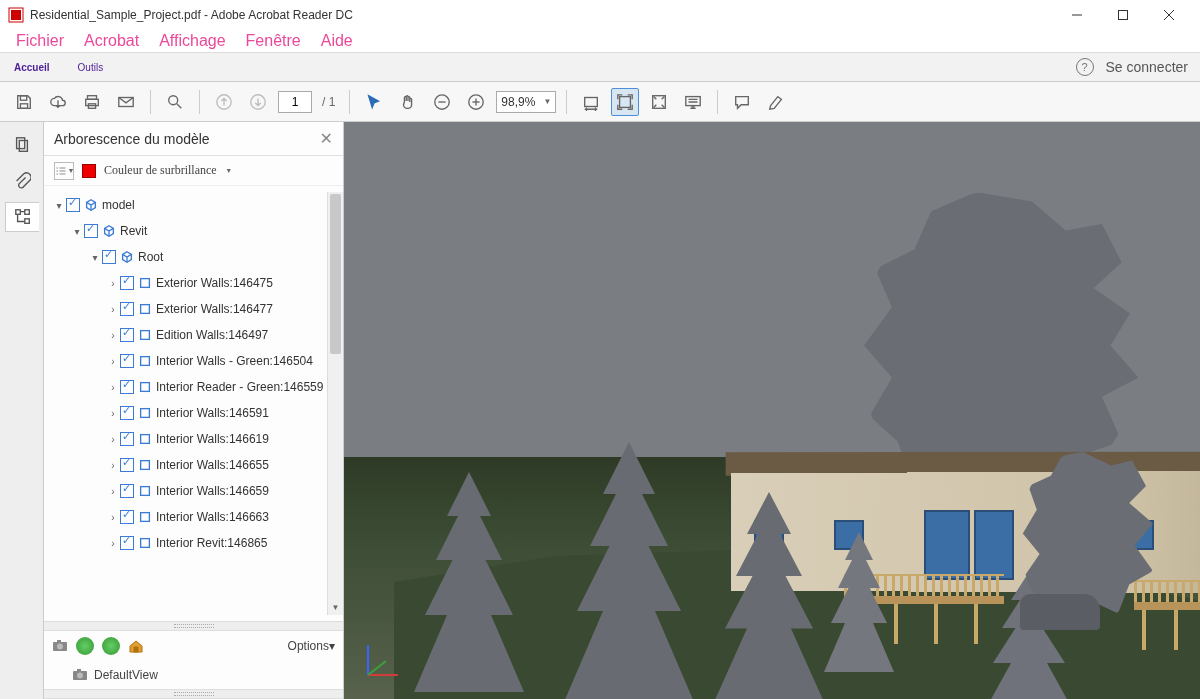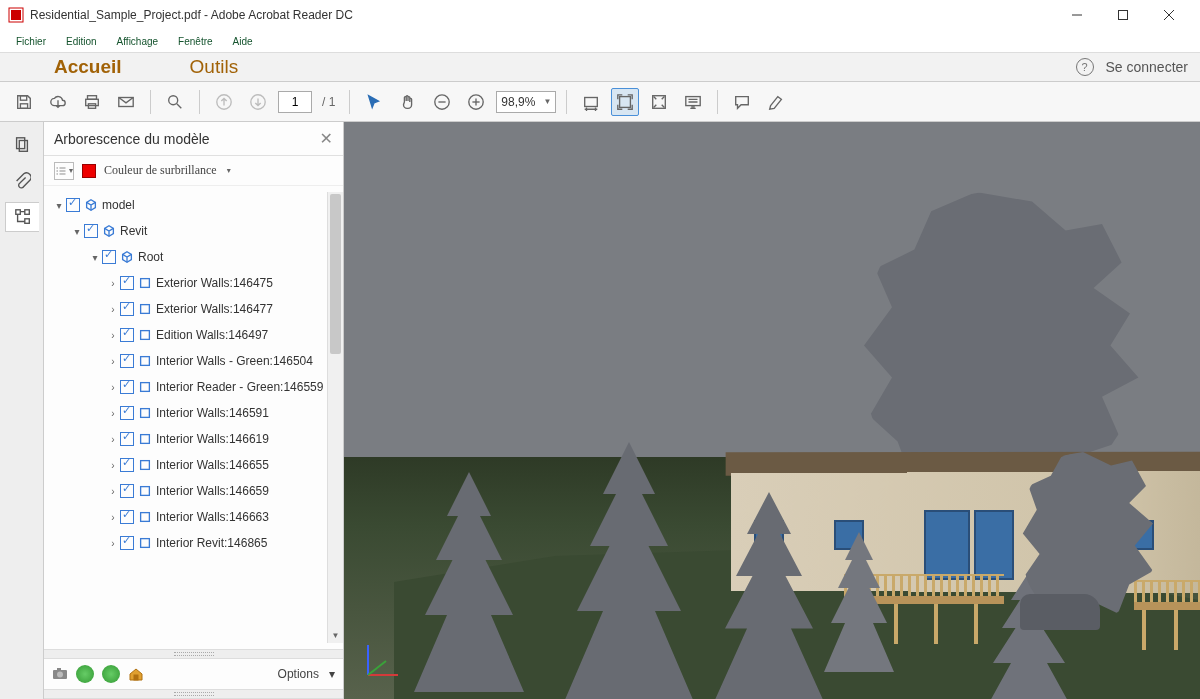--- a/index.html
+++ b/index.html
@@ -7,25 +7,25 @@
 
   
   .titlebar { height: 30px; display: flex; align-items: center; padding: 8px 8px; background: #fff; }
   .titlebar .app-icon { width: 16px; height: 16px; margin-right: 6px; }
   .titlebar .title { flex: 1; font-size: 12px; color: #333; }
   .titlebar .win-btn { width: 46px; height: 30px; display: flex; align-items: center; justify-content: center; cursor: default; }
   .titlebar .win-btn svg { width: 10px; height: 10px; }
 
   
   .menubar { height: 22px; display: flex; align-items: center; padding: 0 8px; gap: 4px; background:#fff; }
-  .menubar .mitem { padding: 2px 8px; font-size: 10px; color: #14532d; cursor: default; }
+  .menubar .mitem { padding: 2px 8px; font-size: 16px; color: #ec4899; cursor: default; }
 
   
   .tabstrip { height: 30px; background: #f2f2f2; border-top: 1px solid #ddd; border-bottom: 1px solid #ccc; display: flex; align-items: stretch; }
-  .tabstrip .pill { display: flex; align-items: center; padding: 0 14px; font-size: 19px; color: #a16207; cursor: default; margin-left: 40px; }
+  .tabstrip .pill { display: flex; align-items: center; padding: 0 14px; font-size: 10px; color: #4c1d95; cursor: default; }
   .tabstrip .doc-tab { display: flex; align-items: center; padding: 0 12px; border-left: 1px solid #ccc; border-right: 1px solid #ccc; background: #fff; font-size: 13px; color: #333; }
   .tabstrip .doc-tab .close { margin-left: 10px; font-size: 14px; color: #666; }
   .tabstrip .spacer { flex: 1; }
   .tabstrip .right { display: flex; align-items: center; padding: 0 12px; gap: 12px; }
   .tabstrip .help-icon { width: 18px; height: 18px; border: 1.5px solid #777; border-radius: 50%; display:flex;align-items:center;justify-content:center;font-size:11px;color:#777; }
   .tabstrip .signin { font-size: 14px; color: #555; }
 
   
   .toolbar { height: 40px; background: #f7f7f7; border-bottom: 1px solid #ccc; display: flex; align-items: center; padding: 0 10px; gap: 6px; }
   .toolbar .tbtn { width: 28px; height: 28px; display: flex; align-items: center; justify-content: center; color: #555; cursor: default; }
@@ -68,21 +68,21 @@
   .indent-3 { padding-left: 58px; }
   .tree-scroll { width: 16px; background: #f0f0f0; border-left:1px solid #ddd; position:relative; }
   .tree-scroll .thumb { position:absolute; top:2px; left:2px; right:2px; height:160px; background:#c8c8c8; border-radius:2px; }
   .tree-scroll .arrow { position:absolute; left:0; right:0; height:16px; display:flex;align-items:center;justify-content:center;font-size:8px;color:#666;background:#f0f0f0; }
   .tree-scroll .arrow.up{top:0;} .tree-scroll .arrow.down{bottom:0;}
 
   .panel-divider { height: 10px; background: #eee; border-top:1px solid #ddd;border-bottom:1px solid #ddd; display:flex;align-items:center;justify-content:center; }
   .panel-divider .grip { width:40px;height:4px;border-top:1px dotted #aaa;border-bottom:1px dotted #aaa; }
 
   .panel-foot1 { height: 30px; display: flex; align-items: center; padding: 0 8px; gap: 8px; }
-  .panel-foot1 .opt { margin-left: auto; font-size: 12px; color: #444; display:flex;align-items:center;gap:10px; }
+  .panel-foot1 .opt { margin-left: auto; font-size: 12px; color: #444; display:flex;align-items:center;gap:0; }
   .panel-foot1 .nbtn { width:18px;height:18px;border-radius:50%; }
   .panel-foot2 { height: 28px; display: flex; align-items: center; padding: 0 8px 0 28px; gap: 6px; font-size:12px;color:#444; }
 
   .viewer { flex: 1; position: relative; background: #525659; display: flex; align-items: center; }
   .viewer .collapse { width: 8px; height: 60px; background: #ddd; border:1px solid #aaa; display:flex;align-items:center;justify-content:center;font-size:8px;color:#555; position:absolute; left:0; top:50%; transform:translateY(-50%); }
   .scene { flex:1; height:100%; position:relative; background:#7a7d82; overflow:hidden; }
 
   
   .sky { position:absolute; inset:0; background: linear-gradient(#7a7d82 0%, #7a7d82 58%, #2e3a26 58%, #3a4a32 70%, #58624c 100%); }
   .ground-shape { position:absolute; bottom:0; left:50px; right:0; height:260px; background:#3a4a32; clip-path: polygon(0% 55%, 20% 45%, 50% 42%, 80% 50%, 100% 62%, 100% 100%, 0% 100%); }
@@ -126,21 +126,21 @@
   <div class="win-btn">
       <svg viewBox="0 0 10 10">
         <line x1="0" y1="0" x2="10" y2="10" stroke="#333"></line>
         <line x1="10" y1="0" x2="0" y2="10" stroke="#333"></line>
       </svg>
     </div>
 </div>
 
 <div class="menubar">
   <div class="mitem">Fichier</div>
-  <div class="mitem">Edition</div>
+  <div class="mitem">Acrobat</div>
   <div class="mitem">Affichage</div>
   <div class="mitem">Fenêtre</div>
   <div class="mitem">Aide</div>
 </div>
 
 <div class="tabstrip">
   <div class="pill" style="font-weight:600;">Accueil</div>
   <div class="pill">Outils</div>
   <div class="spacer"></div>
   <div class="right">
@@ -473,20 +473,28 @@
       <div class="nbtn" style="background:radial-gradient(#6c6,#393);"></div>
       <svg class="ico" viewBox="0 0 16 16" fill="#e0a030" stroke="#b07010">
           <path d="M2 8l6-5 6 5v6H2z"></path>
           <rect x="6" y="9" width="4" height="5" fill="#b07010"></rect>
         </svg>
       <div class="opt">
         <span>Options</span>
         <span class="caret">▾</span>
       </div>
     </div>
+    <div class="panel-foot2">
+      <svg class="ico" viewBox="0 0 16 16" fill="#888">
+          <rect x="1" y="4" width="14" height="9" rx="1"></rect>
+          <circle cx="8" cy="8.5" r="3" fill="#bbb"></circle>
+          <rect x="5" y="2" width="4" height="3"></rect>
+        </svg>
+      <span>DefaultView</span>
+    </div>
     <div class="panel-divider">
         <div class="grip"></div>
       </div>
   </div>
 
   <div class="viewer">
     <div class="collapse">◀</div>
     <div class="scene">
       <div class="sky"></div>
       <div class="ground-shape"></div>

